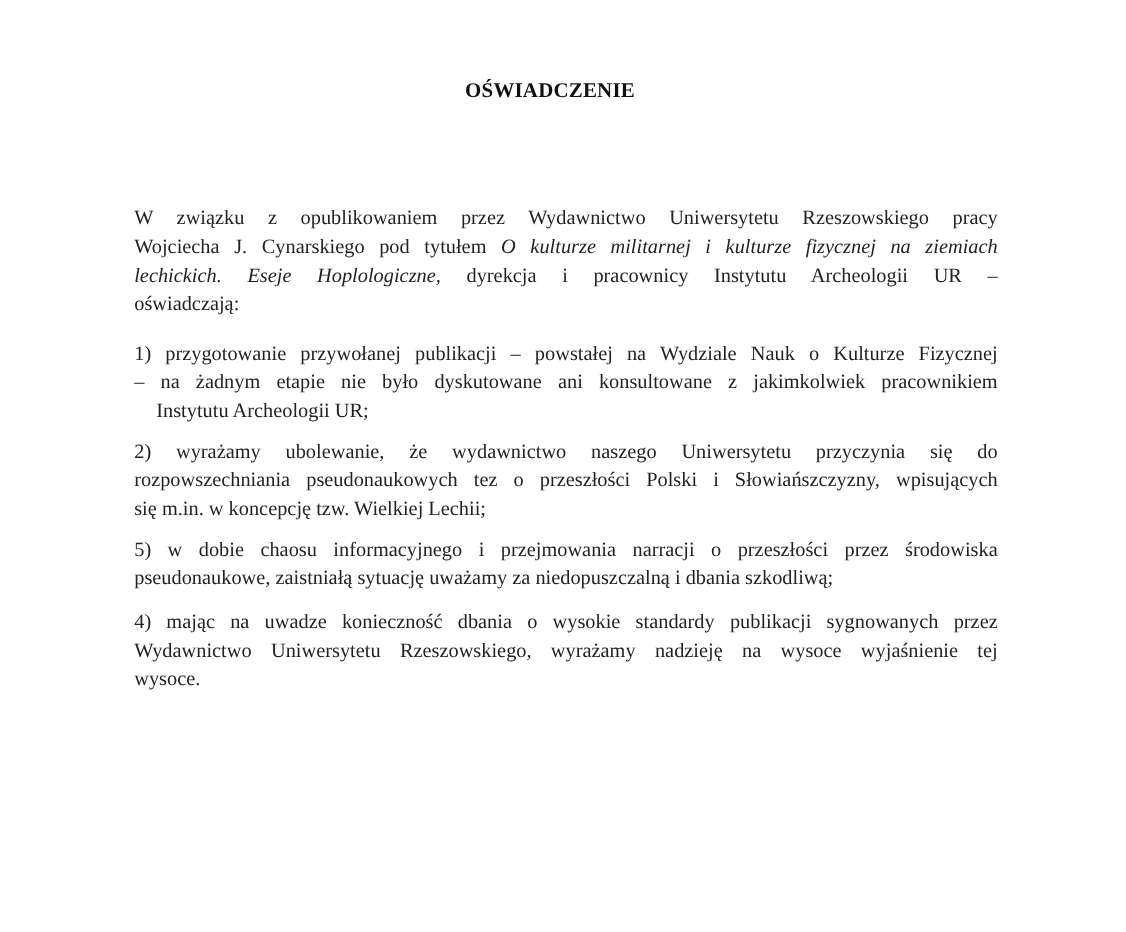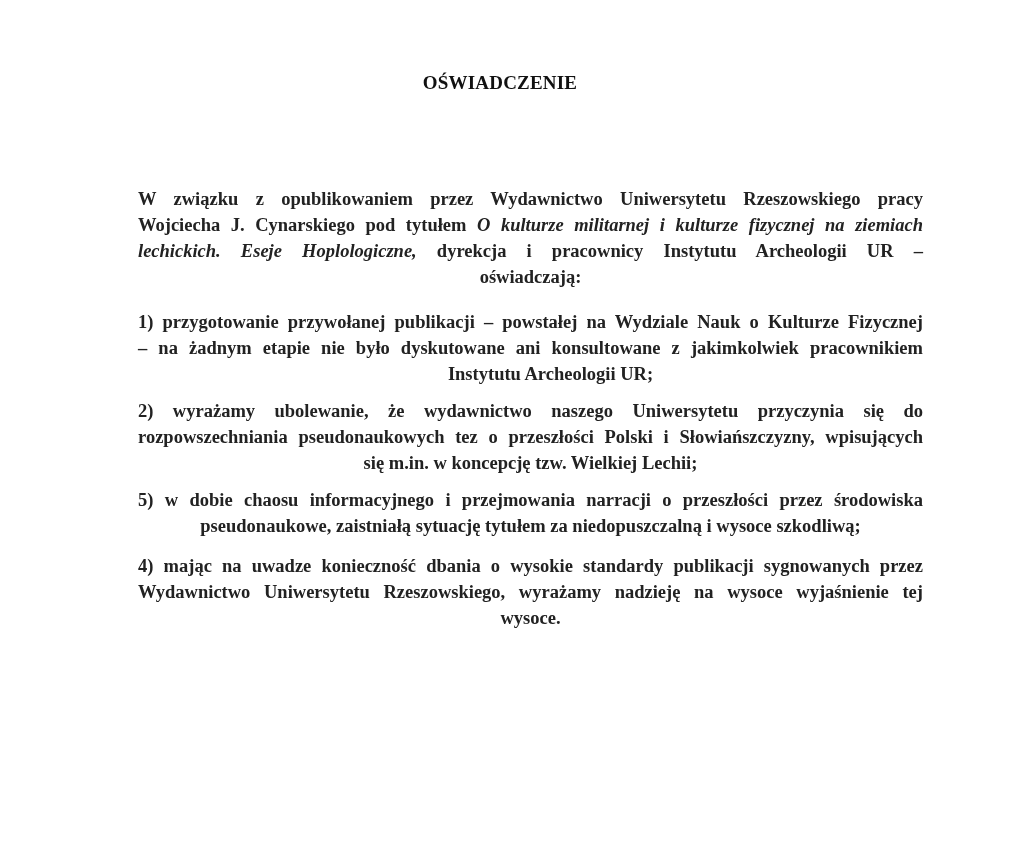--- a/index.html
+++ b/index.html
@@ -33,33 +33,32 @@
       letter-spacing: 0.2px;
     }
     .body-block {
       position: absolute;
       left: 122px;
       width: 785px;
       font-size: 18.5px;
     }
     .line {
       position: absolute;
-      left: 16px;
+      left: 0;
       width: 785px;
       height: 26px;
       line-height: 26px;
       white-space: nowrap;
-      font-weight: bold;
     }
     .line.justify {
       text-align: justify;
       text-align-last: justify;
     }
     .line.left {
-      text-align: center;
+      text-align: left;
     }
     .it { font-style: italic; }
     .sig {
       position: absolute;
       font-size: 18.5px;
       line-height: 26px;
       white-space: nowrap;
       color: #222222;
     }
   </style>
@@ -88,21 +87,21 @@
   </div>
 
   <div class="body-block" style="top:398px;">
     <div class="line justify" style="top:0px;">2) wyrażamy ubolewanie, że wydawnictwo naszego Uniwersytetu przyczynia się do</div>
     <div class="line justify" style="top:26px;">rozpowszechniania pseudonaukowych tez o przeszłości Polski i Słowiańszczyzny, wpisujących</div>
     <div class="line left" style="top:52px;">się m.in. w koncepcję tzw. Wielkiej Lechii;</div>
   </div>
 
   <div class="body-block" style="top:487px;">
     <div class="line justify" style="top:0px;">5) w dobie chaosu informacyjnego i przejmowania narracji o przeszłości przez środowiska</div>
-    <div class="line left" style="top:26px;">pseudonaukowe, zaistniałą sytuację tytułem za niedopuszczalną i wysoce szkodliwą;</div>
+    <div class="line left" style="top:26px;">pseudonaukowe, zaistniałą sytuację uważamy za niedopuszczalną i dbania szkodliwą;</div>
   </div>
 
   <div class="body-block" style="top:553px;">
     <div class="line justify" style="top:0px;">4) mając na uwadze konieczność dbania o wysokie standardy publikacji sygnowanych przez</div>
     <div class="line justify" style="top:26px;">Wydawnictwo Uniwersytetu Rzeszowskiego, wyrażamy nadzieję na wysoce wyjaśnienie tej</div>
     <div class="line left" style="top:52px;">wysoce.</div>
   </div>
 
 
 </div>

